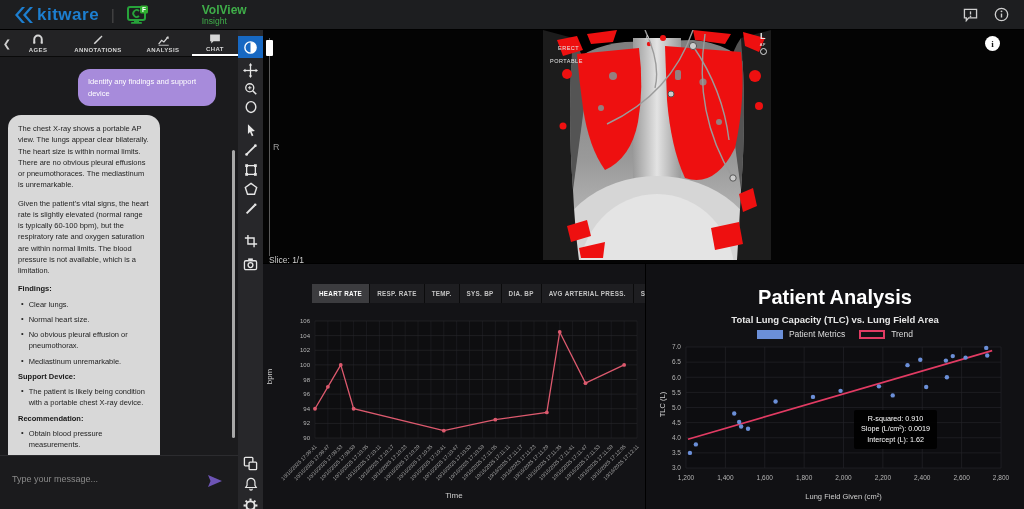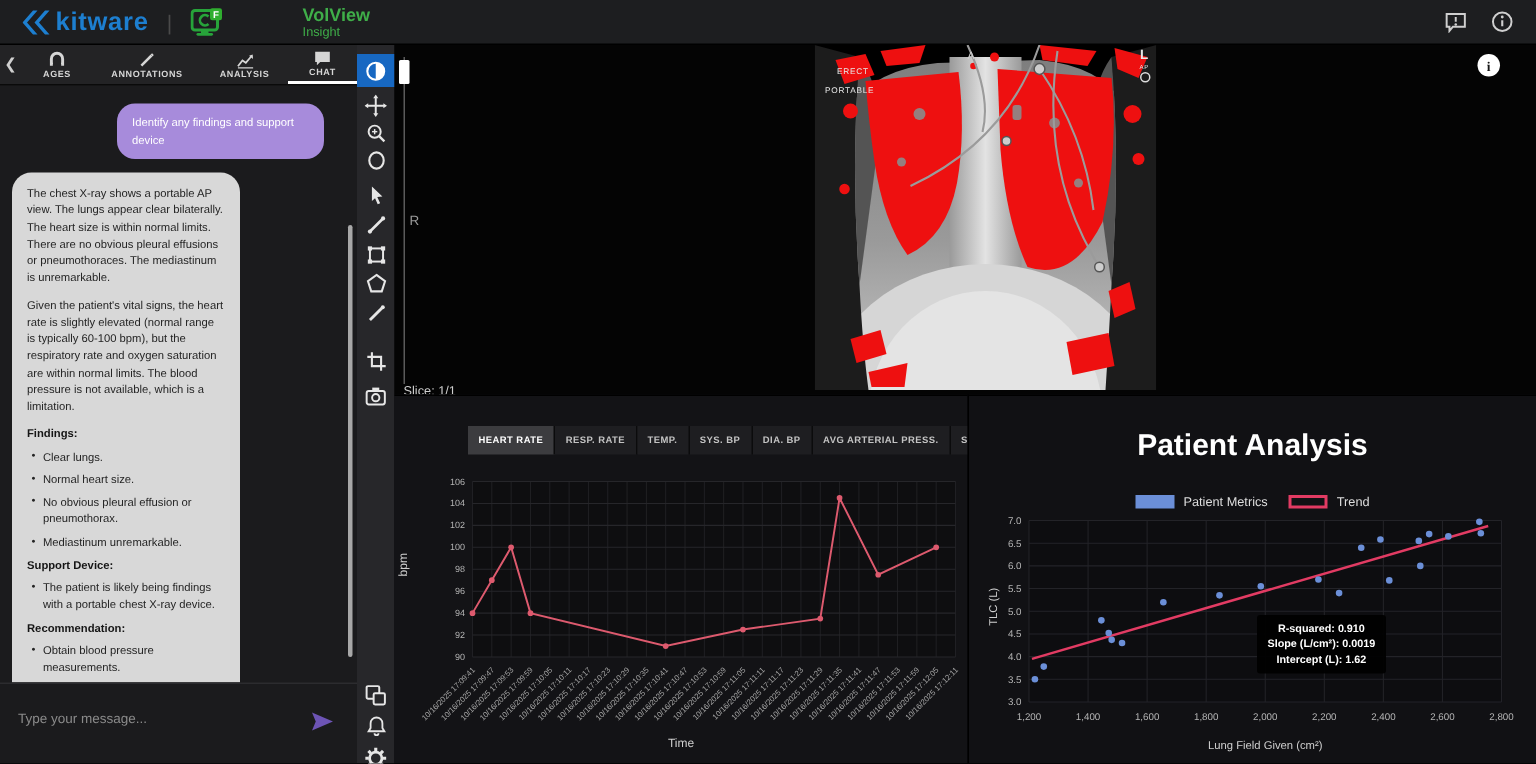--- a/index.html
+++ b/index.html
@@ -101,22 +101,22 @@
   #pa-subtitle { position:absolute; left:0; right:0; top:50px; text-align:center; color:#e6e6e6;
                  font-size:9.5px; font-weight:bold; }
   #pa-legend { position:absolute; left:0; right:0; top:65px; display:flex; justify-content:center;
                gap:14px; align-items:center; }
   .leg-item { display:flex; align-items:center; gap:6px; color:#dedede; font-size:8.5px; }
   .leg-swatch { width:26px; height:9px; }
   #pa-ylabel { position:absolute; left:-14px; top:136px; width:60px; text-align:center;
                transform:rotate(-90deg); color:#cfcfcf; font-size:7.5px; }
   #pa-xlabel { position:absolute; left:40px; width:315px; top:228px; text-align:center;
                color:#cfcfcf; font-size:7.5px; }
-  #pa-stats { position:absolute; left:192px; top:146px; background:rgba(0,0,0,.92);
-              border-radius:2px; padding:4px 7px; color:#fff; font-size:7.2px; font-weight:bold;
+  #pa-stats { position:absolute; left:208px; top:146px; background:rgba(0,0,0,.92);
+              border-radius:2px; padding:4px 7px; color:#fff; font-size:7.2px; font-weight:normal;
               line-height:1.45; text-align:center; }
 
   svg { display:block; }
 </style>
 </head>
 <body>
 
 <div id="stage">
 
   <div id="header" class="abs">
@@ -209,21 +209,21 @@
             <span class="dot">•</span>
             <span>No obvious pleural effusion or pneumothorax.</span>
           </div>
           <div class="b-li">
             <span class="dot">•</span>
             <span>Mediastinum unremarkable.</span>
           </div>
           <div class="b-h">Support Device:</div>
           <div class="b-li">
             <span class="dot">•</span>
-            <span>The patient is likely being findings with a portable chest X-ray device.</span>
+            <span>The patient is likely being condition with a portable chest X-ray device.</span>
           </div>
           <div class="b-h">Recommendation:</div>
           <div class="b-li">
             <span class="dot">•</span>
             <span>Obtain blood pressure measurements.</span>
           </div>
           <div class="b-li">
             <span class="dot">•</span>
             <span>Consider further evaluation if the patient's clinical condition warrants it.</span>
           </div>
@@ -516,20 +516,21 @@
         <circle cx="296.72" cy="67.96875" r="1.9" fill="#dd5a6e"></circle>
         <circle cx="322.48" cy="119.15625" r="1.9" fill="#dd5a6e"></circle>
         <circle cx="361.12" cy="100.875" r="1.9" fill="#dd5a6e"></circle>
       </svg>
     <div id="hr-ylabel">bpm</div>
     <div id="hr-xlabel">Time</div>
   </div>
 
   <div id="scatter-panel" class="abs">
     <div id="pa-title">Patient Analysis</div>
+    <div id="pa-subtitle">Total Lung Capacity (TLC) vs. Lung Field Area</div>
     <div id="pa-legend">
       <div class="leg-item">
         <div class="leg-swatch" id="leg-swatch-0" style="background: rgb(107, 143, 216);"></div>
         <span>Patient Metrics</span>
       </div>
       <div class="leg-item">
         <div class="leg-swatch" id="leg-swatch-1" style="border: 2px solid rgb(226, 59, 99); background: transparent;"></div>
         <span>Trend</span>
       </div>
     </div>

